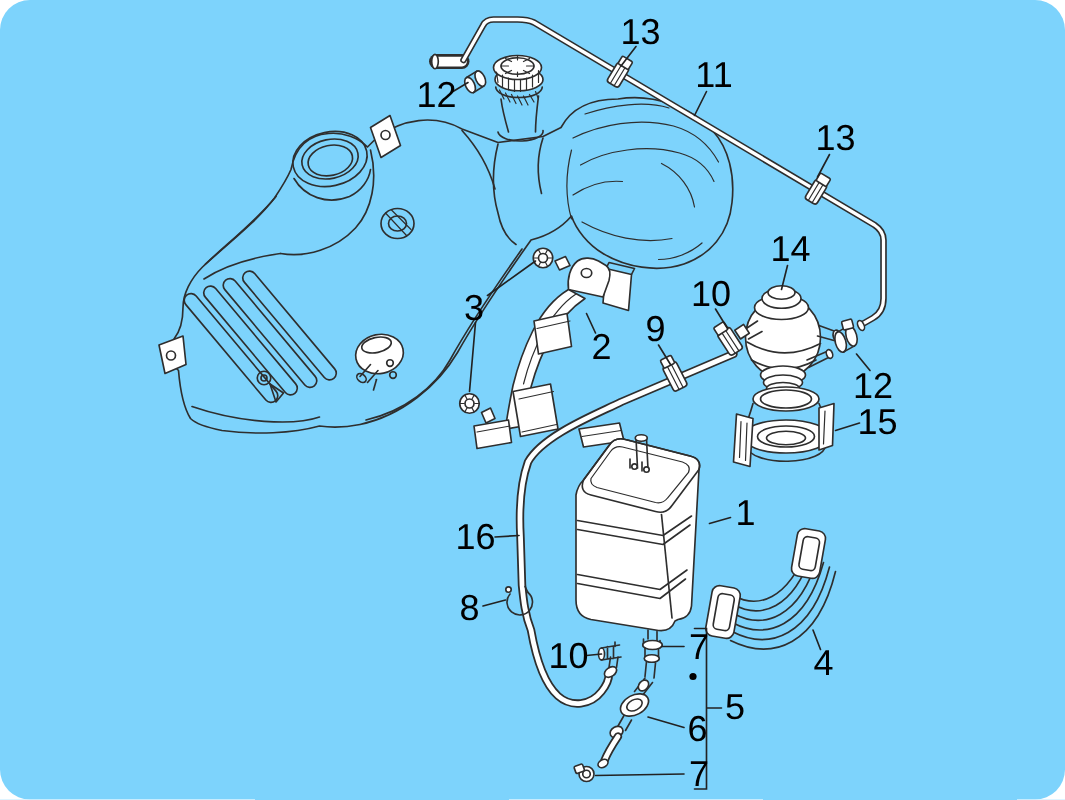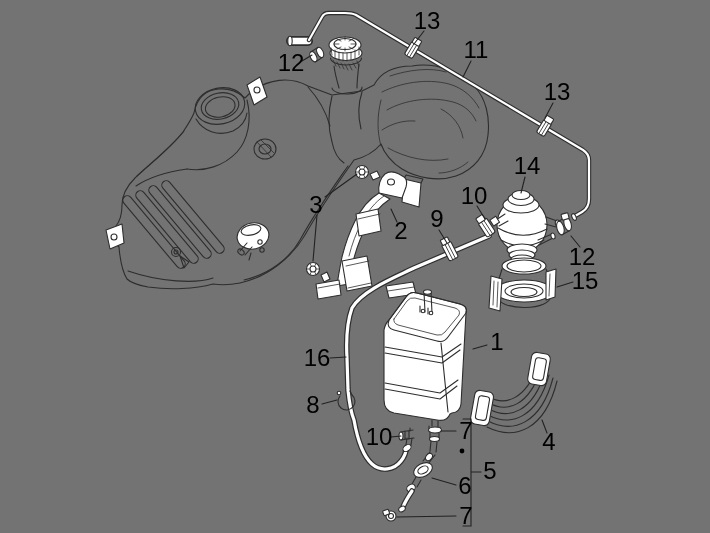--- a/index.html
+++ b/index.html
@@ -1,17 +1,17 @@
 <!DOCTYPE html>
 <html><head>
 <meta charset="utf-8">
 <style>
   html,body{margin:0;padding:0;background:#fff;}
-  .stage{position:relative;width:710px;height:533px;background:#737373;overflow:hidden;
-         font-family:"Liberation Sans", sans-serif;}
+  .stage{position:relative;width:710px;height:533px;background:#7dd3fc;overflow:hidden;
+         font-family:"Liberation Sans", sans-serif;border-radius:20px;}
   svg{position:absolute;left:0;top:0;}
   .ln{fill:none;stroke:#2e2e2e;stroke-width:1.1;stroke-linecap:round;stroke-linejoin:round;}
   .lnW{fill:#ffffff;stroke:#2e2e2e;stroke-width:1.1;stroke-linecap:round;stroke-linejoin:round;}
   .thin{fill:none;stroke:#2e2e2e;stroke-width:0.8;stroke-linecap:round;}
   .hoseO{fill:none;stroke:#2e2e2e;stroke-width:5.6;stroke-linecap:round;stroke-linejoin:round;}
   .hoseI{fill:none;stroke:#ffffff;stroke-width:3.2;stroke-linecap:round;stroke-linejoin:round;}
   .pipeO{fill:none;stroke:#2e2e2e;stroke-width:4.4;stroke-linecap:round;stroke-linejoin:round;}
   .pipeI{fill:none;stroke:#ffffff;stroke-width:2.2;stroke-linecap:round;stroke-linejoin:round;}
   .elbO{fill:none;stroke:#2e2e2e;stroke-width:10;stroke-linecap:round;}
   .elbI{fill:none;stroke:#ffffff;stroke-width:6.5;stroke-linecap:round;}

